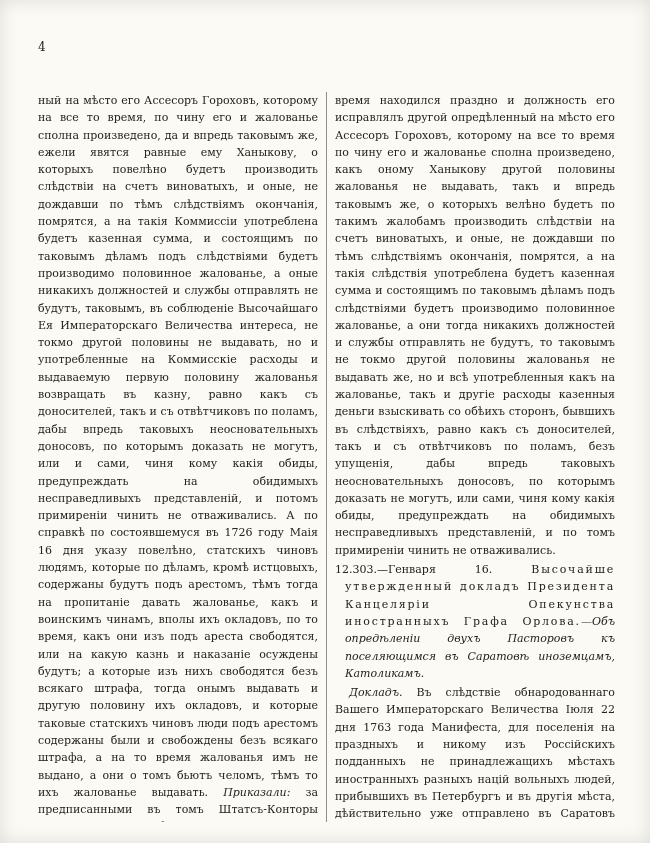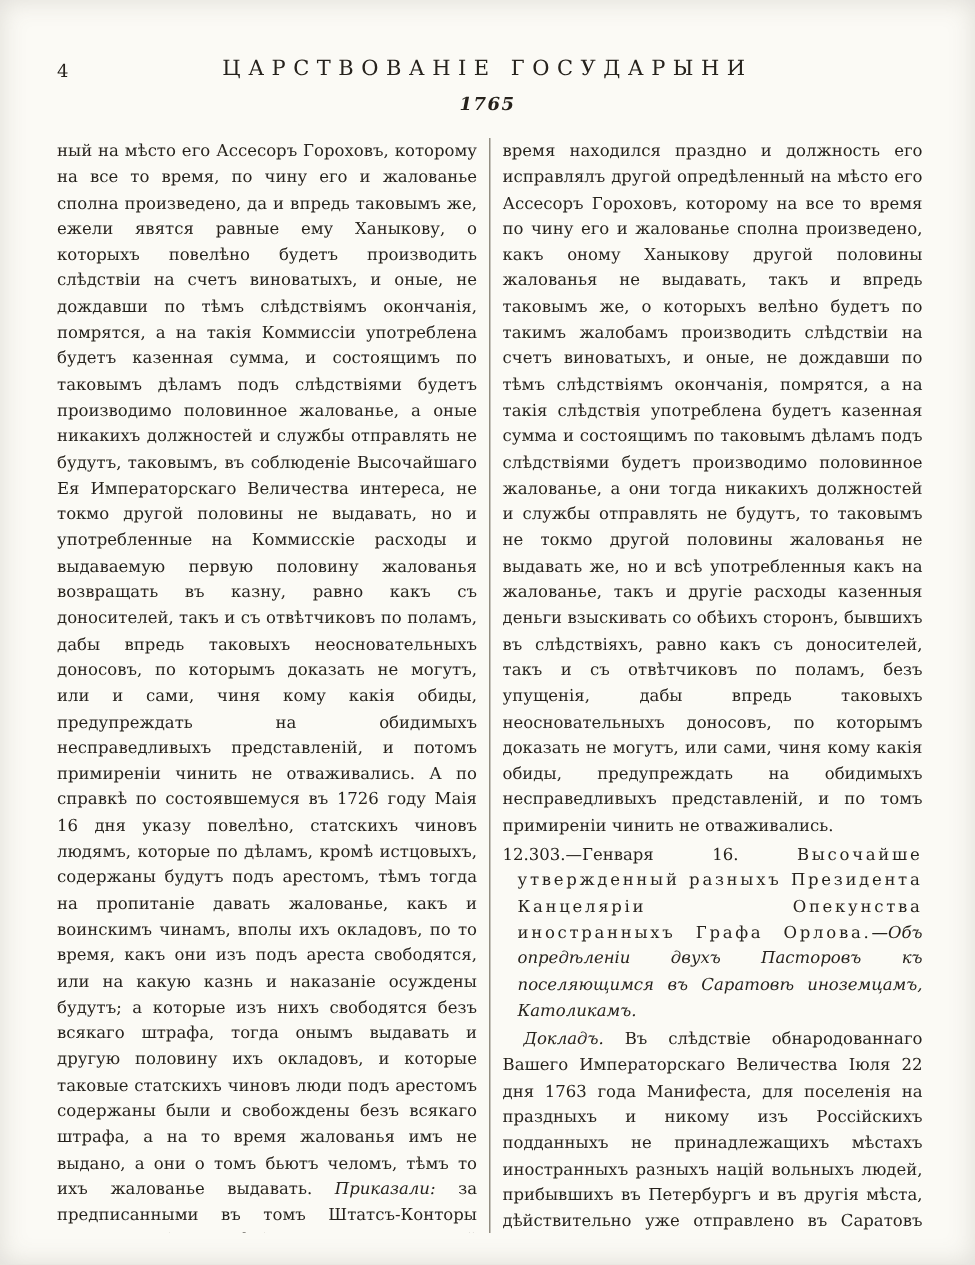--- a/index.html
+++ b/index.html
@@ -86,35 +86,33 @@
     text-indent: 14px;
   }
 </style>
 </head>
 <body>
 
 <div class="page">
 
   <div class="page-number">4</div>
 
-  <div class="running-header">ЦАРСТВОВАНІЕ ГОСУДАРЫНИ</div>
 
-  <div class="year-heading">1765</div>
 
   <div class="columns">
 
     <div class="column">
       <p><span>ный на мѣсто его Ассесоръ Гороховъ, которому на все то время, по чину его и жалованье сполна произведено, да и впредь таковымъ же, ежели явятся равные ему Ханыкову, о которыхъ повелѣно будетъ производить слѣдствіи на счетъ виноватыхъ, и оные, не дождавши по тѣмъ слѣдствіямъ окончанія, помрятся, а на такія Коммиссіи употреблена будетъ казенная сумма, и состоящимъ по таковымъ дѣламъ подъ слѣдствіями будетъ производимо половинное жалованье, а оные никакихъ должностей и службы отправлять не будутъ, таковымъ, въ соблюденіе Высочайшаго Ея Императорскаго Величества интереса, не токмо другой половины не выдавать, но и употребленные на Коммисскіе расходы и выдаваемую первую половину жалованья возвращать въ казну, равно какъ съ доносителей, такъ и съ отвѣтчиковъ по поламъ, дабы впредь таковыхъ неосновательныхъ доносовъ, по которымъ доказать не могутъ, или и сами, чиня кому какія обиды, предупреждать на обидимыхъ несправедливыхъ представленій, и потомъ примиреніи чинить не отваживались. А по справкѣ по состоявшемуся въ 1726 году Маія 16 дня указу повелѣно, статскихъ чиновъ людямъ, которые по дѣламъ, кромѣ истцовыхъ, содержаны будутъ подъ арестомъ, тѣмъ тогда на пропитаніе давать жалованье, какъ и воинскимъ чинамъ, вполы ихъ окладовъ, по то время, какъ они изъ подъ ареста свободятся, или на какую казнь и наказаніе осуждены будутъ; а которые изъ нихъ свободятся безъ всякаго штрафа, тогда онымъ выдавать и другую половину ихъ окладовъ, и которые таковые статскихъ чиновъ люди подъ арестомъ содержаны были и свобождены безъ всякаго штрафа, а на то время жалованья имъ не выдано, а они о томъ бьютъ челомъ, тѣмъ то ихъ жалованье выдавать. </span><span class="italic">Приказали:</span><span> за предписанными въ томъ Штатсъ-Конторы представленіи и мнѣніи резонами, что оный Ханыковъ, будучи при слѣдствіи, все то</span></p>
     </div>
 
     <div class="column-divider"></div>
 
     <div class="column">
       <p><span>время находился праздно и должность его исправлялъ другой опредѣленный на мѣсто его Ассесоръ Гороховъ, которому на все то время по чину его и жалованье сполна произведено, какъ оному Ханыкову другой половины жалованья не выдавать, такъ и впредь таковымъ же, о которыхъ велѣно будетъ по такимъ жалобамъ производить слѣдствіи на счетъ виноватыхъ, и оные, не дождавши по тѣмъ слѣдствіямъ окончанія, помрятся, а на такія слѣдствія употреблена будетъ казенная сумма и состоящимъ по таковымъ дѣламъ подъ слѣдствіями будетъ производимо половинное жалованье, а они тогда никакихъ должностей и службы отправлять не будутъ, то таковымъ не токмо другой половины жалованья не выдавать же, но и всѣ употребленныя какъ на жалованье, такъ и другіе расходы казенныя деньги взыскивать со обѣихъ сторонъ, бывшихъ въ слѣдствіяхъ, равно какъ съ доносителей, такъ и съ отвѣтчиковъ по поламъ, безъ упущенія, дабы впредь таковыхъ неосновательныхъ доносовъ, по которымъ доказать не могутъ, или сами, чиня кому какія обиды, предупреждать на обидимыхъ несправедливыхъ представленій, и по томъ примиреніи чинить не отваживались.</span></p>
 
-      <p class="entry-heading"><span>12.303.—Генваря 16. </span><span class="entry-title-spaced">Высочайше утвержденный разныхъ Президента Канцеляріи Опекунства иностранныхъ Графа Орлова.</span><span class="italic">—Объ опредѣленіи двухъ Пасторовъ къ поселяющимся въ Саратовѣ иноземцамъ, Католикамъ.</span></p>
+      <p class="entry-heading"><span>12.303.—Генваря 16. </span><span class="entry-title-spaced">Высочайше утвержденный докладъ Президента Канцеляріи Опекунства иностранныхъ Графа Орлова.</span><span class="italic">—Объ опредѣленіи двухъ Пасторовъ къ поселяющимся въ Саратовѣ иноземцамъ, Католикамъ.</span></p>
 
       <p class="doklad-paragraph"><span class="italic">Докладъ.</span><span> Въ слѣдствіе обнародованнаго Вашего Императорскаго Величества Іюля 22 дня 1763 года Манифеста, для поселенія на праздныхъ и никому изъ Россійскихъ подданныхъ не принадлежащихъ мѣстахъ иностранныхъ разныхъ націй вольныхъ людей, прибывшихъ въ Петербургъ и въ другія мѣста, дѣйствительно уже отправлено въ Саратовъ немалое число фамилій, а какъ они Католицкаго, Лютеранскаго</span></p>
     </div>
 
   </div>
 
 </div>
 
 </body></html>

